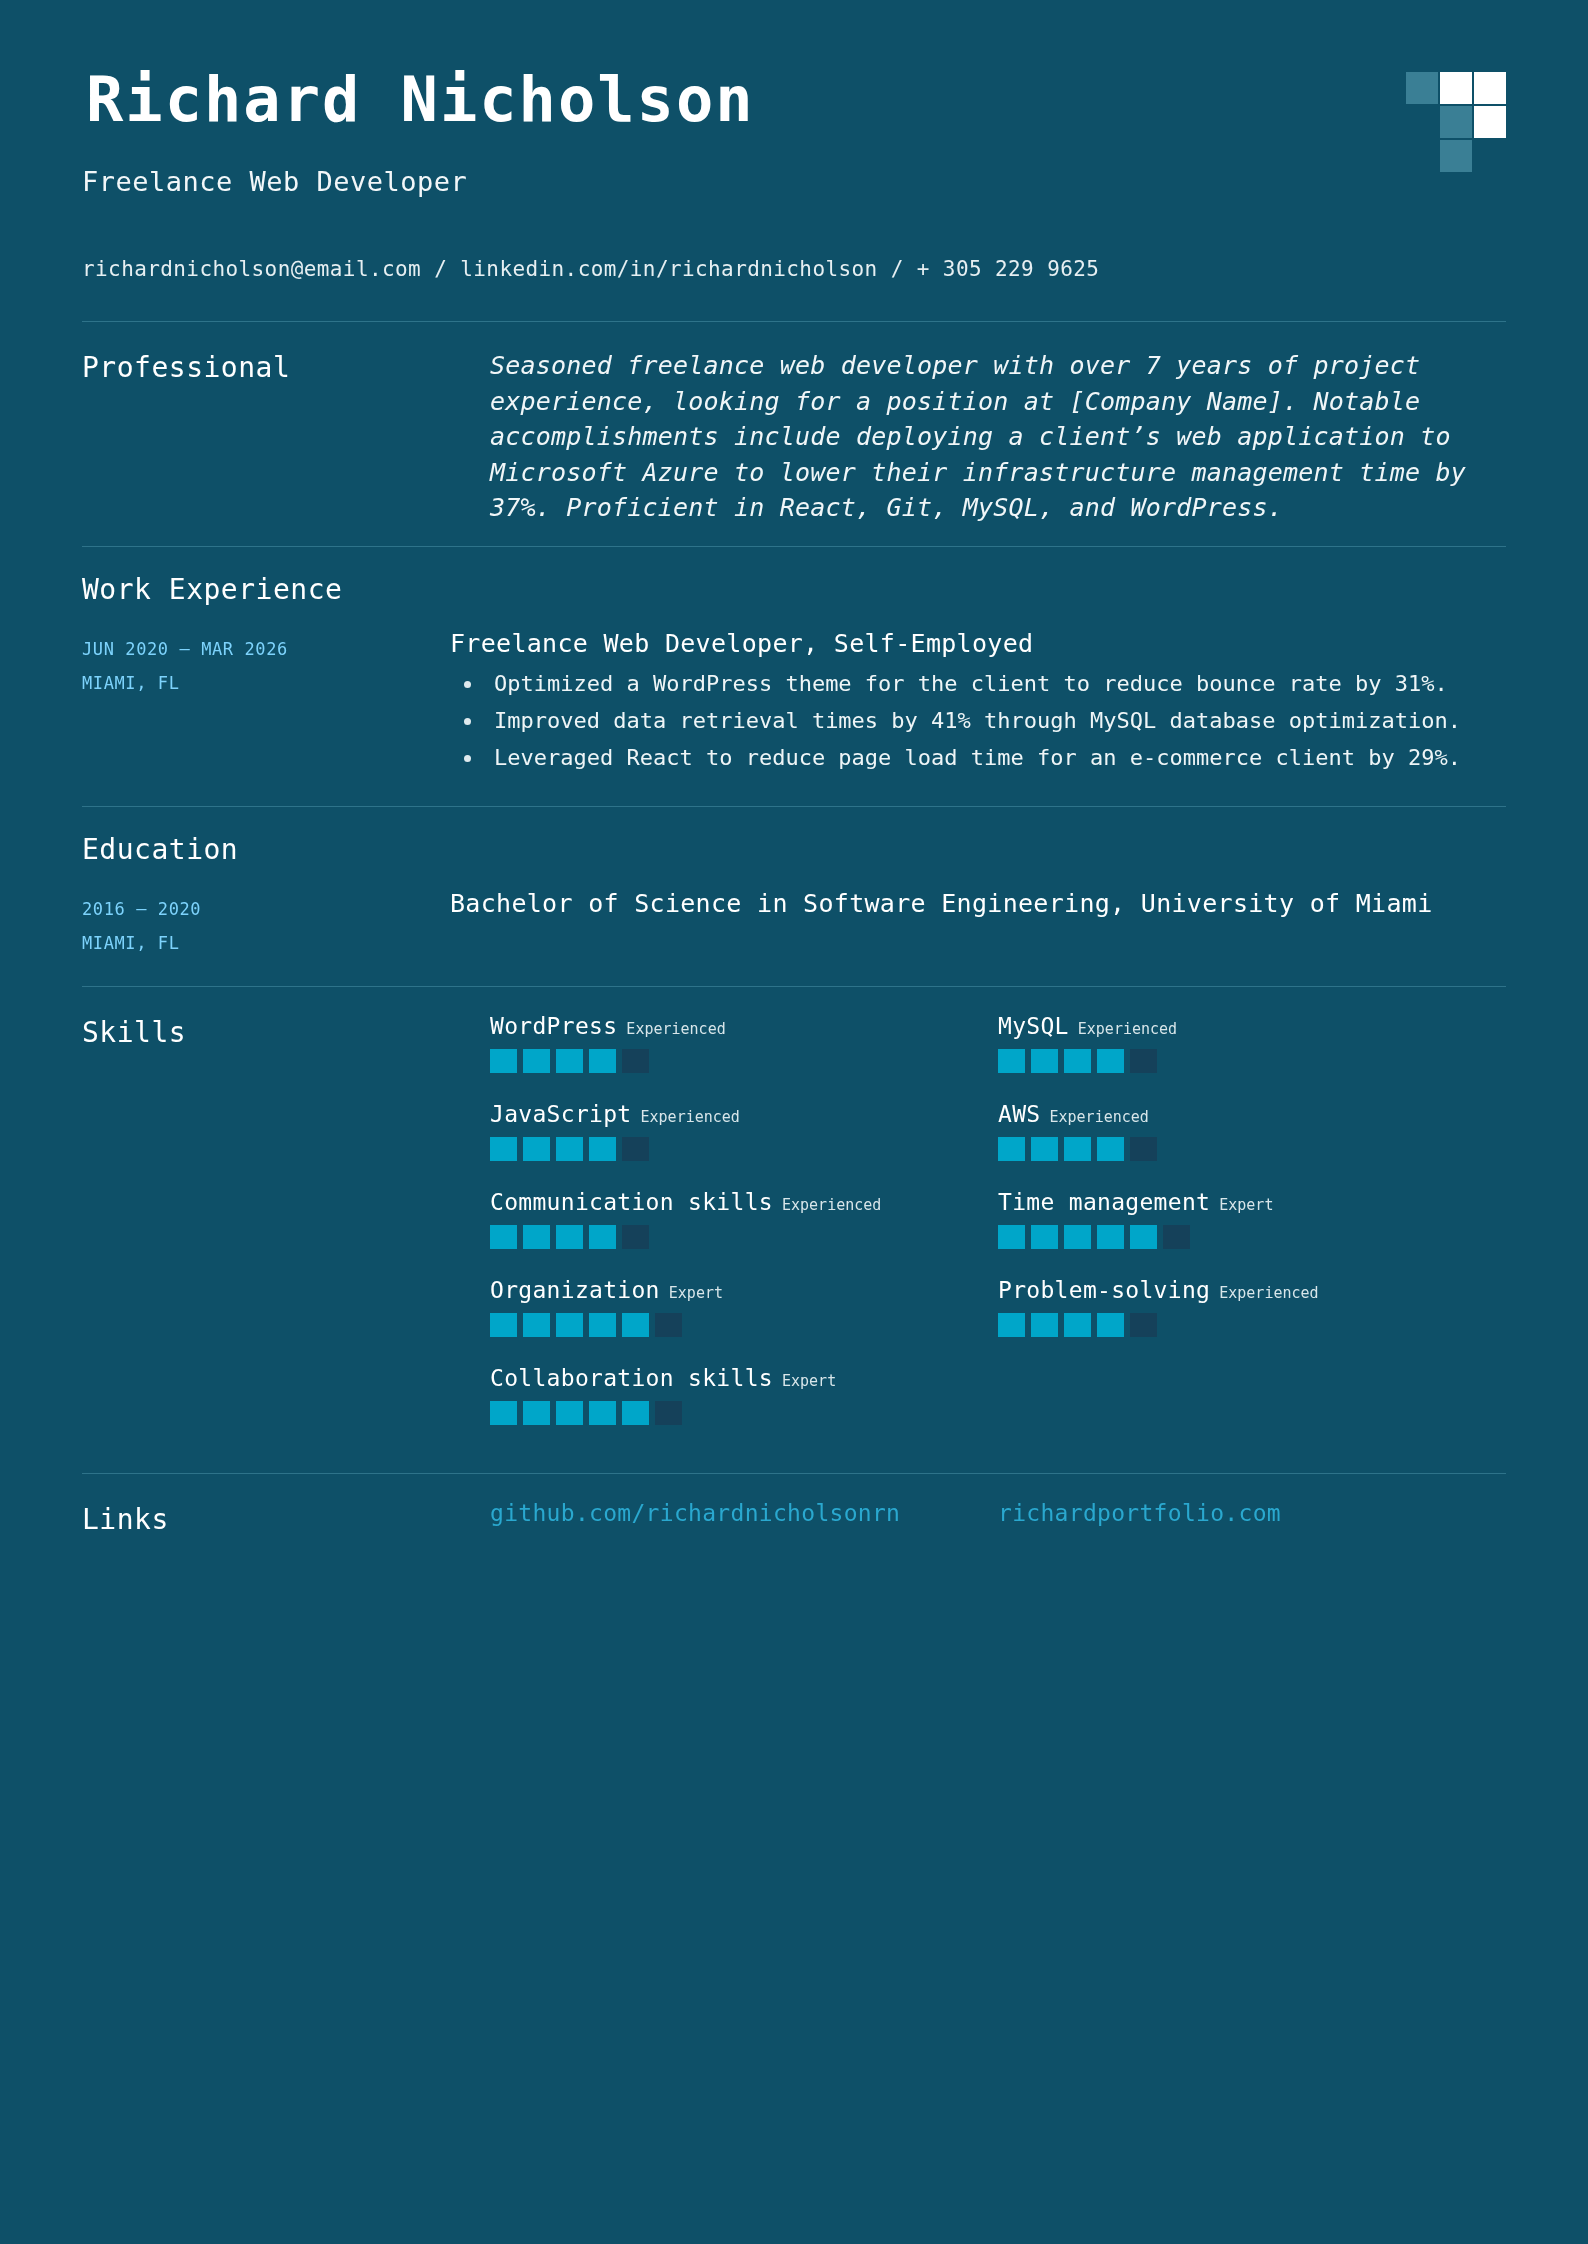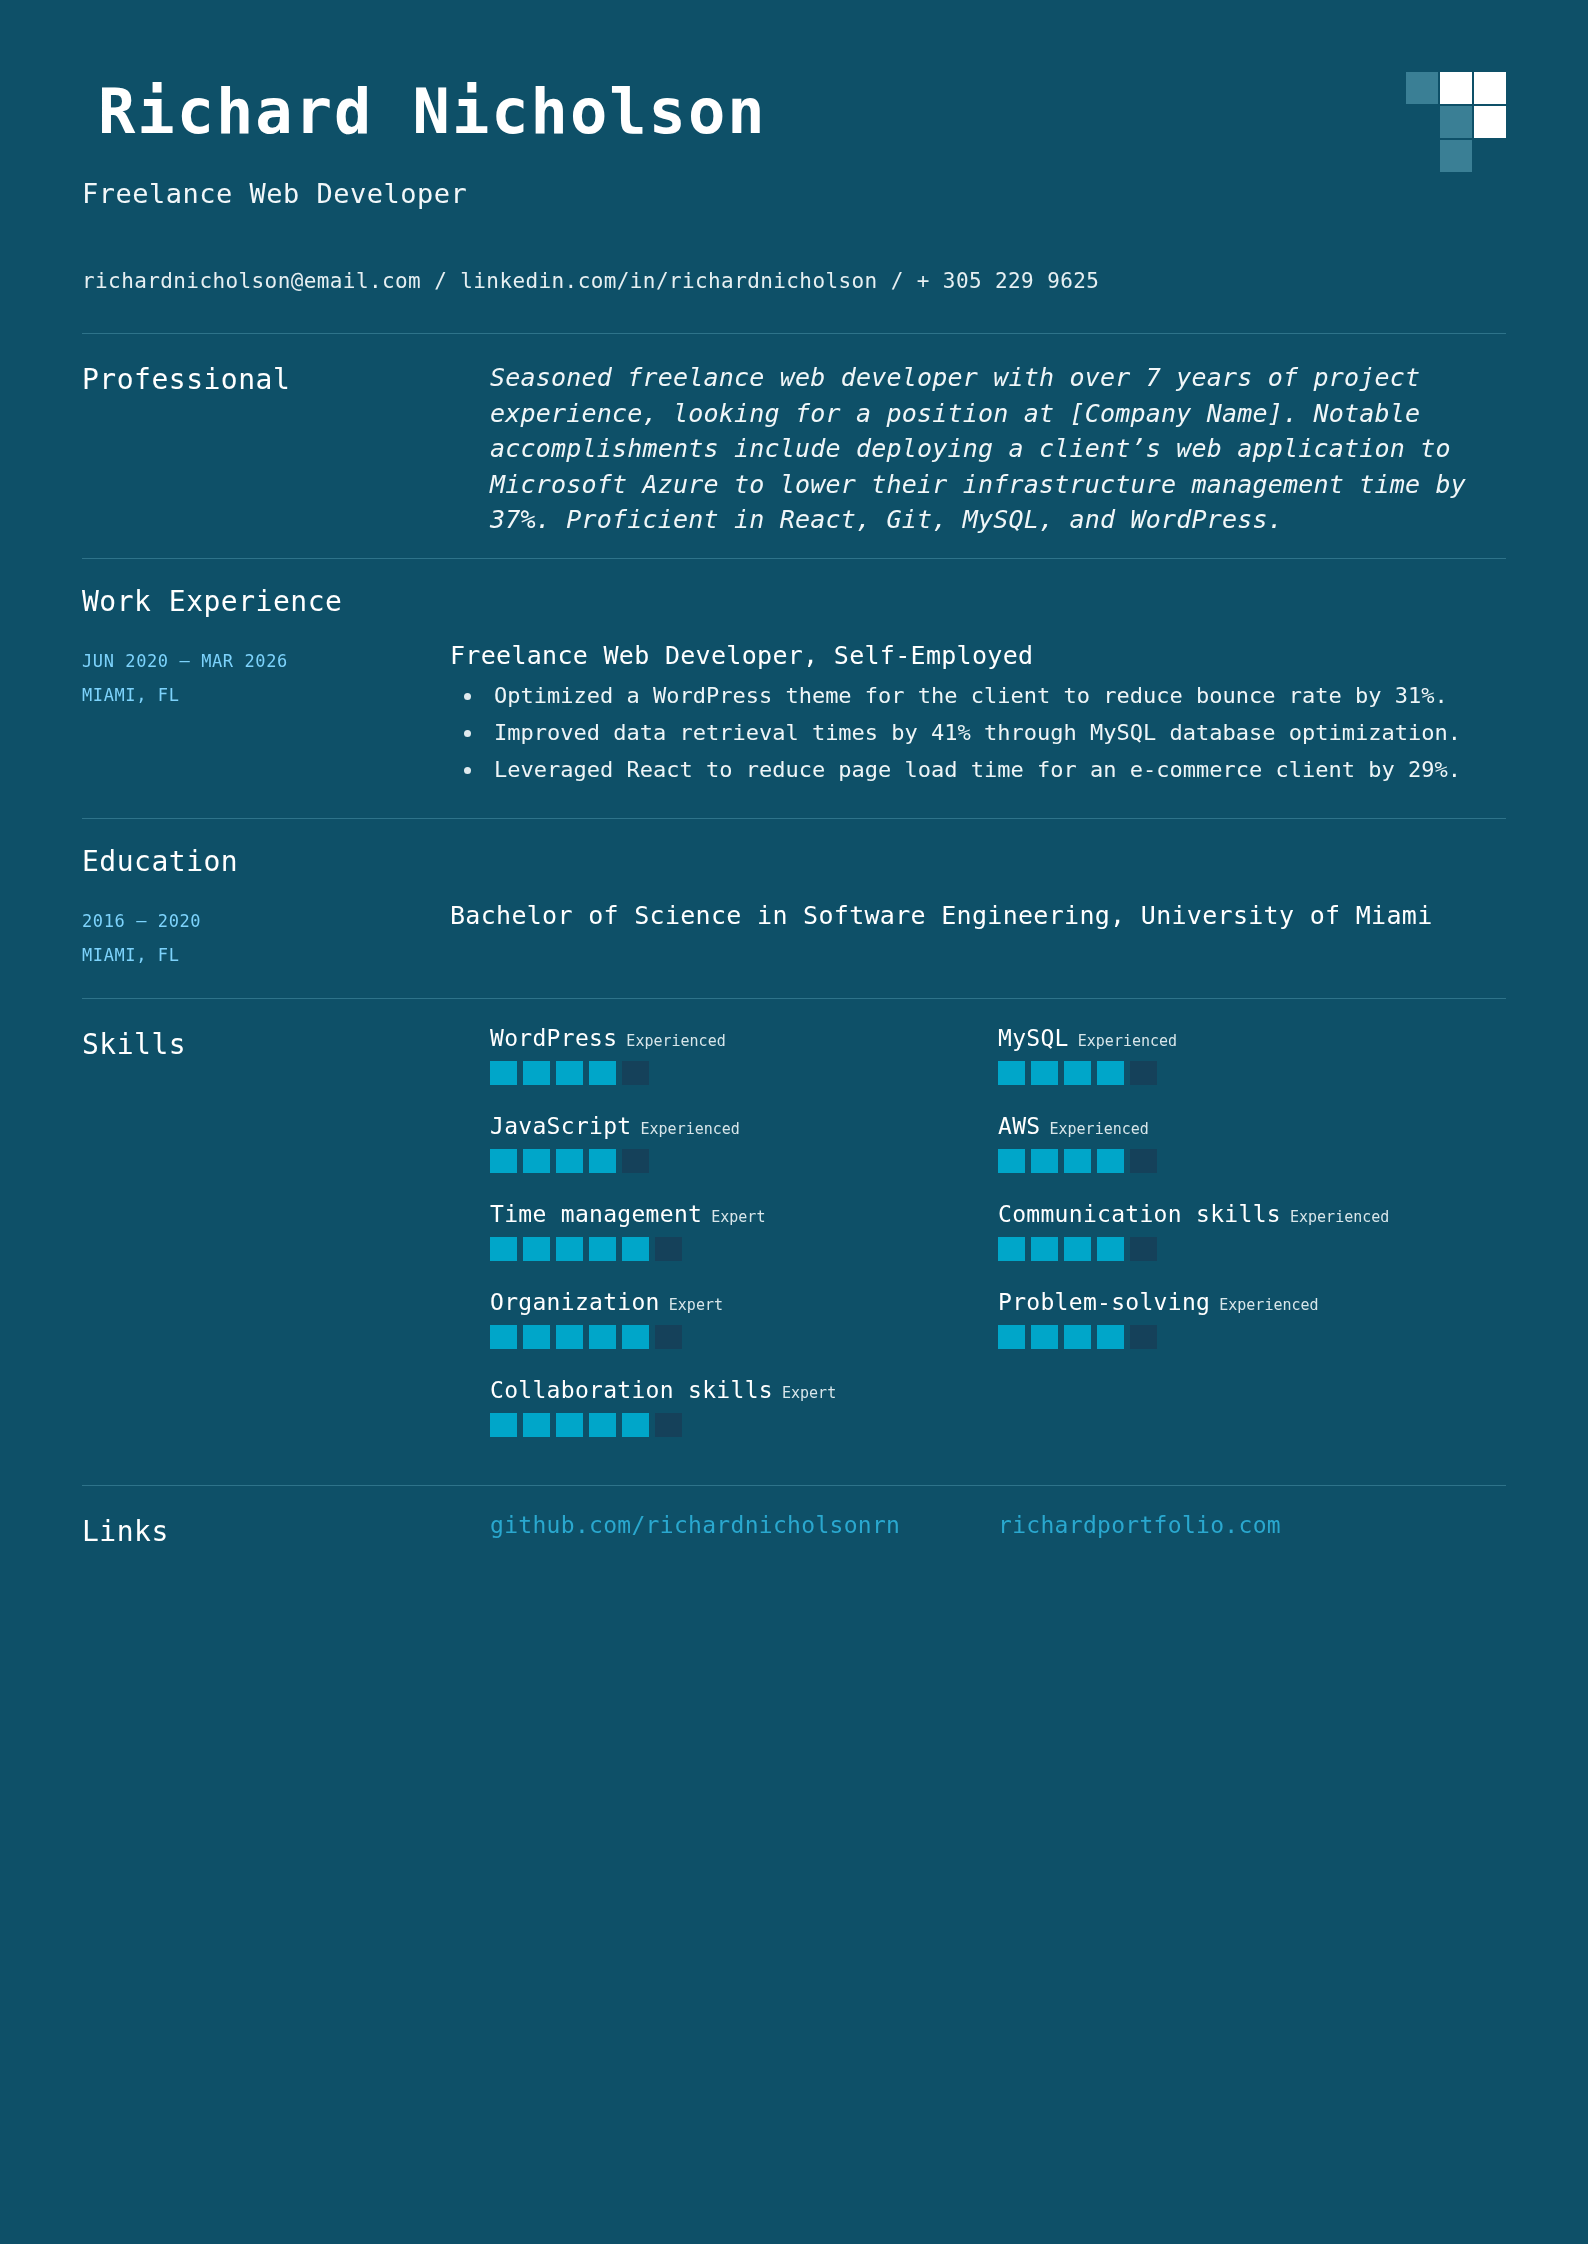--- a/index.html
+++ b/index.html
@@ -25,21 +25,21 @@
   
   .header {
     position: relative;
     padding-top: 62px;
   }
   .name {
     font-size: 62px;
     font-weight: bold;
     letter-spacing: 2px;
     line-height: 1.1;
-    margin: 16px;
+    margin: 4px;
   }
   .job-title {
     font-size: 27px;
     margin-top: 32px;
     letter-spacing: 0.5px;
     color: #f2f7f9;
   }
   .contact {
     font-size: 21px;
     margin-top: 60px;
@@ -289,33 +289,33 @@
             <div><span class="skill-name">AWS</span><span class="skill-level"> Experienced</span></div>
             <div class="bars">
               <span class="bar on"></span>
               <span class="bar on"></span>
               <span class="bar on"></span>
               <span class="bar on"></span>
               <span class="bar"></span>
             </div>
           </div>
           <div class="skill">
+            <div><span class="skill-name">Communication skills</span><span class="skill-level"> Experienced</span></div>
+            <div class="bars">
+              <span class="bar on"></span>
+              <span class="bar on"></span>
+              <span class="bar on"></span>
+              <span class="bar on"></span>
+              <span class="bar"></span>
+            </div>
+          </div>
+          <div class="skill">
             <div><span class="skill-name">Time management</span><span class="skill-level"> Expert</span></div>
             <div class="bars">
               <span class="bar on"></span>
-              <span class="bar on"></span>
-              <span class="bar on"></span>
-              <span class="bar on"></span>
-              <span class="bar on"></span>
-              <span class="bar"></span>
-            </div>
-          </div>
-          <div class="skill">
-            <div><span class="skill-name">Communication skills</span><span class="skill-level"> Experienced</span></div>
-            <div class="bars">
               <span class="bar on"></span>
               <span class="bar on"></span>
               <span class="bar on"></span>
               <span class="bar on"></span>
               <span class="bar"></span>
             </div>
           </div>
           <div class="skill">
             <div><span class="skill-name">Organization</span><span class="skill-level"> Expert</span></div>
             <div class="bars">

